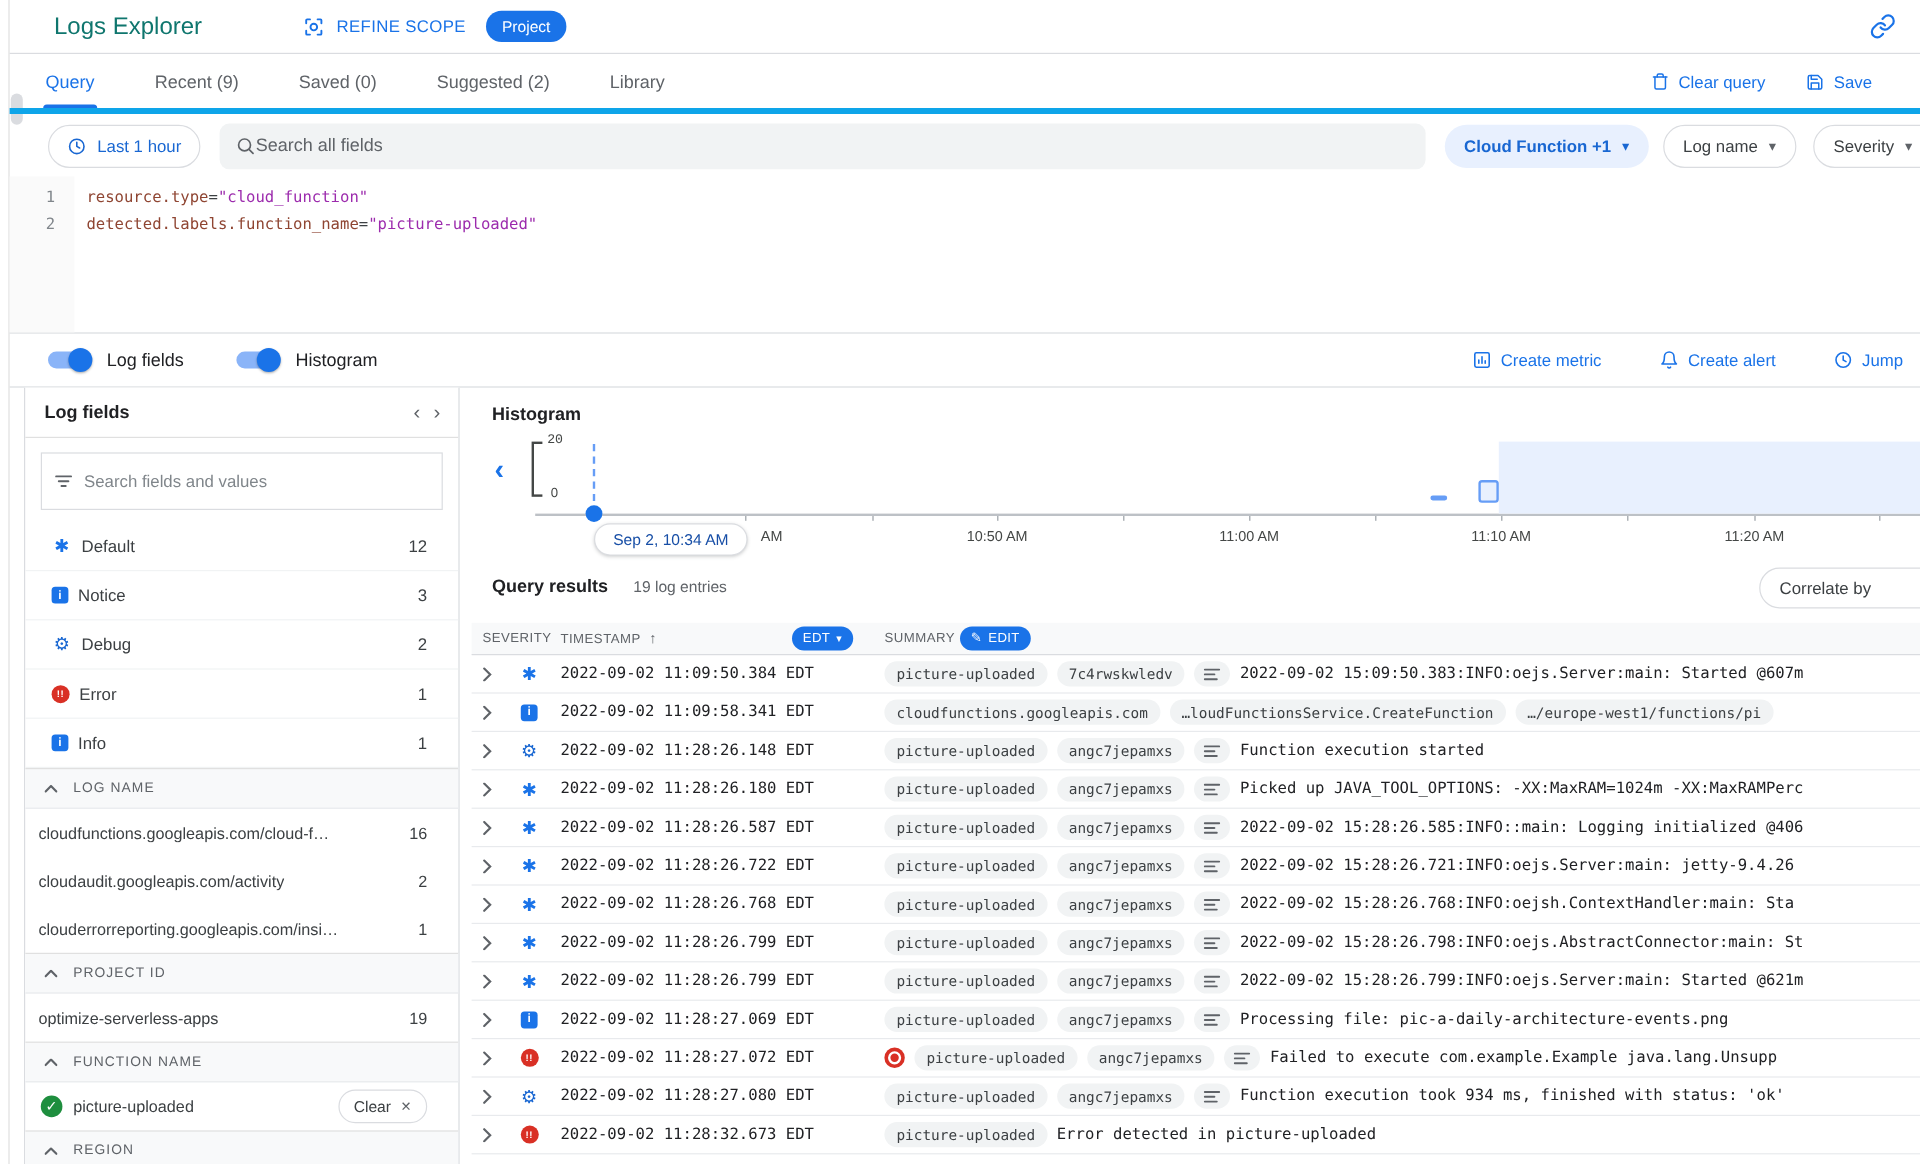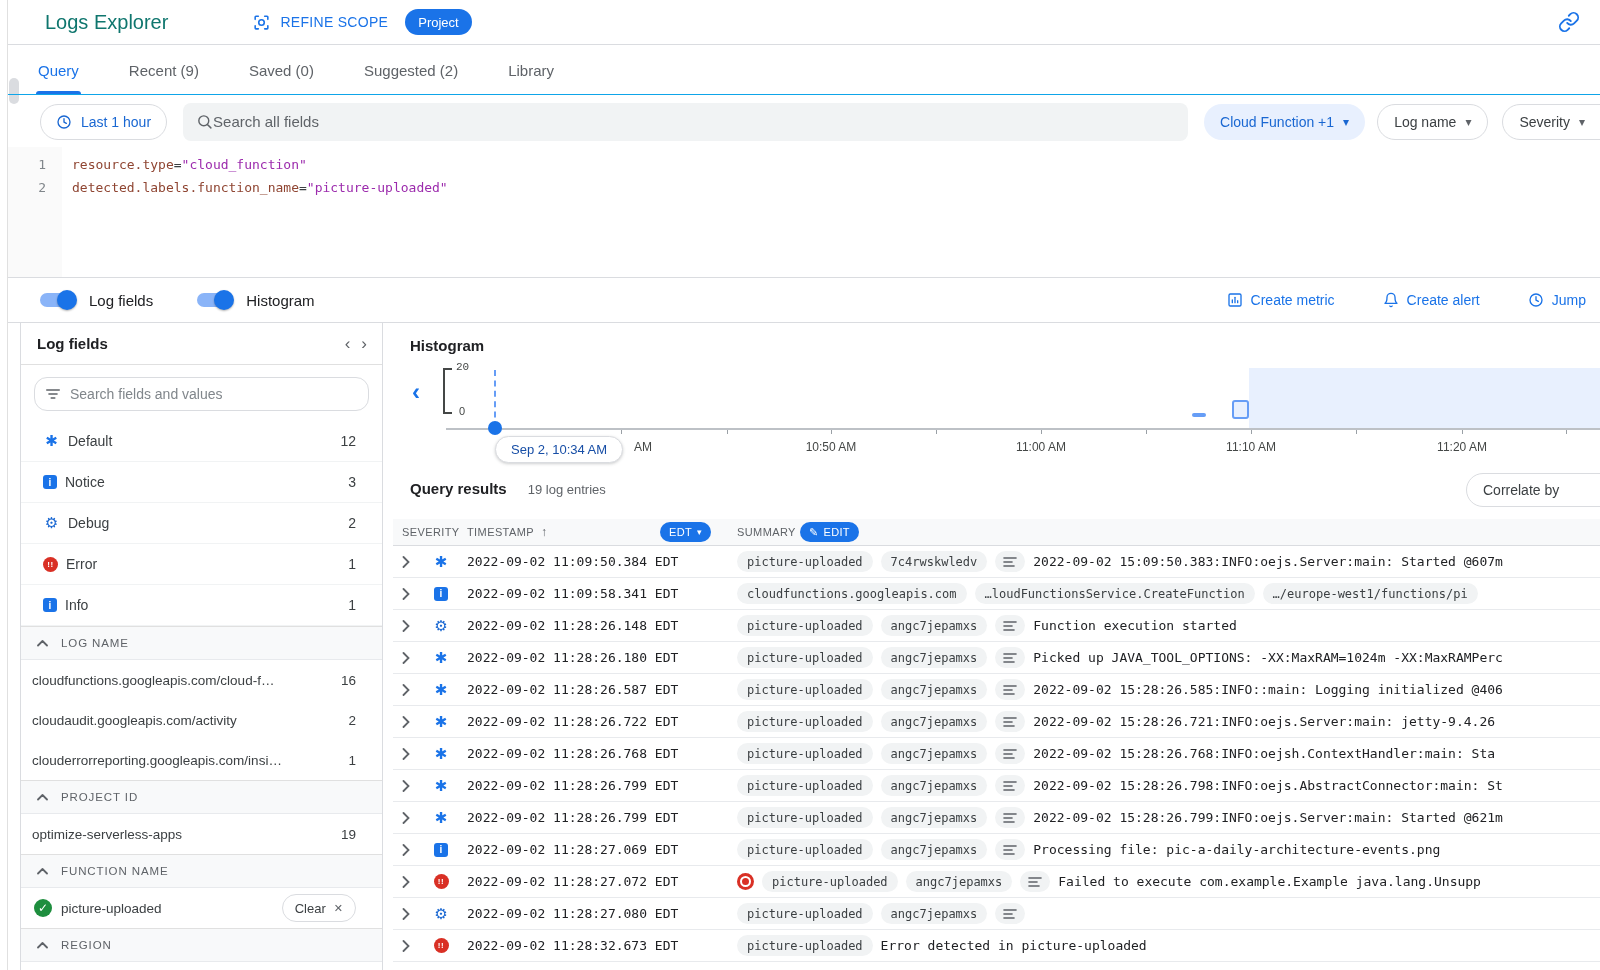--- a/index.html
+++ b/index.html
@@ -21,21 +21,21 @@
   .app-title { font-size: 20px; color: #0f766e; margin-right: 84px; white-space: nowrap; }
   .refine { display: flex; align-items: center; gap: 9px; color: #1a73e8; font-size: 14px;
     font-weight: 500; letter-spacing: .3px; cursor: pointer; }
   .proj-badge { margin-left: 17px; background: #1a73e8; color: #fff; font-size: 13px; font-weight: 500;
     height: 26px; border-radius: 13px; display: flex; align-items: center; padding: 0 13px; cursor: pointer; }
   .header-spacer { flex: 1; }
   .link-btn { display: flex; margin-right: 20px; cursor: pointer; }
 
   
   .tabbar { position: absolute; left: 8px; right: 0; top: 46px; height: 49px;
-    display: flex; align-items: stretch; padding-left: 28px; border-bottom: 1px solid #0ea5e9; }
+    display: flex; align-items: stretch; padding-left: 28px; border-bottom: 5px solid #0ea5e9; }
   .tabs { display: flex; gap: 46px; }
   .tab { display: flex; align-items: center; font-size: 15px; color: #5f6368; cursor: pointer;
     position: relative; padding: 0 2px; white-space: nowrap; }
   .tab.active { color: #1a73e8; font-weight: 500; }
   .tab.active::after { content: ""; position: absolute; left: 0; right: 0; bottom: 0; height: 3px;
     background: #1a73e8; border-radius: 3px 3px 0 0; }
   .tab-actions { margin-left: auto; display: flex; align-items: center; gap: 34px; padding-right: 40px; }
   .action-btn { display: flex; align-items: center; gap: 8px; color: #1a73e8; font-size: 14px;
     font-weight: 500; cursor: pointer; white-space: nowrap; }
 
@@ -47,21 +47,21 @@
     align-items: center; gap: 9px; padding: 0 15px; color: #1967d2; font-size: 14px; font-weight: 500;
     margin-right: 16px; cursor: pointer; }
   .search-box { width: 1005px; height: 38px; background: #f1f3f4; border-radius: 8px;
     display: flex; align-items: center; padding: 0 13px; margin-right: 16px; }
   .search-box input { flex: 1; border: 0; background: transparent; outline: none; font-size: 15px;
     color: #202124; font-family: inherit; }
   .search-box input::placeholder { color: #5f6368; }
   .filter-chip { height: 36px; border-radius: 18px; display: flex; align-items: center; gap: 9px;
     padding: 0 16px; font-size: 14px; white-space: nowrap; cursor: pointer; }
   .filter-chip .crt { font-size: 12px; }
-  .filter-chip.active { background: #e8f0fe; color: #1967d2; font-weight: 400; margin-right: 12px; }
+  .filter-chip.active { background: #e8f0fe; color: #1967d2; font-weight: 700; margin-right: 12px; }
   .filter-chip.outline { border: 1px solid #dadce0; color: #3c4043; margin-right: 14px; }
   .filter-chip.outline .crt { color: #5f6368; }
   .filter-chip.clipped { margin-left: 0; min-width: 140px; }
 
   
   .editor { position: absolute; left: 8px; right: 0; top: 147px; height: 131px;
     border-bottom: 1px solid #dadce0; font-size: 13px; }
   .gutter { position: absolute; left: 0; top: 0; bottom: 0; width: 54px; background: #fafafa;
     padding-top: 6px; color: #80868b; text-align: right; }
   .gutter div { height: 23px; line-height: 23px; padding-right: 16px; }
@@ -81,21 +81,21 @@
     border-radius: 50%; background: #1a73e8; box-shadow: 0 1px 2px rgba(0,0,0,.3); }
   .toolbar-actions { margin-left: auto; display: flex; gap: 48px; padding-right: 14px; text-align: center; }
 
   
   .leftpanel { position: absolute; left: 20px; top: 323px; width: 363px; height: 647px;
     border-left: 1px solid #dadce0; border-right: 1px solid #dadce0; overflow: hidden; background: #fff; }
   .lf-head { height: 42px; display: flex; align-items: center; padding: 0 15px 0 16px;
     border-bottom: 1px solid #e0e0e0; }
   .lf-title { font-size: 15px; font-weight: 600; color: #202124; }
   .lf-collapse { margin-left: auto; display: flex; gap: 11px; color: #5f6368; font-size: 17px; cursor: pointer; }
-  .lf-search { margin: 12px 13px 10px; height: 34px; border: 1px solid #dadce0; border-radius: 13px;
+  .lf-search { margin: 12px 13px 10px; height: 48px; border: 1px solid #dadce0; border-radius: 0;
     display: flex; align-items: center; gap: 9px; padding: 0 10px; justify-content: space-between; }
   .lf-search input { flex: 1; border: 0; outline: none; font-size: 14px; color: #202124; font-family: inherit; }
   .lf-search input::placeholder { color: #80868b; }
   .sev-row { height: 41px; display: flex; align-items: center; padding: 0 26px 0 22px;
     font-size: 14px; color: #3c4043; border-bottom: 1px solid #f1f3f4; cursor: pointer; }
   .sev-row .cnt { margin-left: auto; }
   .sevic { width: 17px; height: 17px; display: flex; align-items: center; justify-content: center;
     margin-right: 8px; flex-shrink: 0; font-family: "Liberation Sans", sans-serif; }
   .sev-default { color: #1a73e8; font-size: 15px; }
   .sev-debug { color: #1967d2; font-size: 15px; }
@@ -218,20 +218,41 @@
   </header>
 
   <nav class="tabbar">
     <div class="tabs" id="tabs">
         <div class="tab active">Query</div>
         <div class="tab">Recent (9)</div>
         <div class="tab">Saved (0)</div>
         <div class="tab">Suggested (2)</div>
         <div class="tab">Library</div>
       </div>
+    <div class="tab-actions">
+      <div class="action-btn">
+        <span>
+          <svg width="15" height="16" viewBox="0 0 24 24" fill="none" stroke="#1a73e8" stroke-width="2" stroke-linecap="round" stroke-linejoin="round">
+            <polyline points="3 6 5 6 21 6"></polyline>
+              <path d="M19 6v14a2 2 0 0 1-2 2H7a2 2 0 0 1-2-2V6m3 0V4a2 2 0 0 1 2-2h4a2 2 0 0 1 2 2v2"></path>
+          </svg>
+        </span>
+        <span>Clear query</span>
+      </div>
+      <div class="action-btn">
+        <span>
+          <svg width="15" height="15" viewBox="0 0 24 24" fill="none" stroke="#1a73e8" stroke-width="2" stroke-linecap="round" stroke-linejoin="round">
+            <path d="M19 21H5a2 2 0 0 1-2-2V5a2 2 0 0 1 2-2h11l5 5v11a2 2 0 0 1-2 2z"></path>
+              <polyline points="17 21 17 13 7 13 7 21"></polyline>
+              <polyline points="7 3 7 8 15 8"></polyline>
+          </svg>
+        </span>
+        <span>Save</span>
+      </div>
+    </div>
   </nav>
 
   <div class="querybar">
     <div class="time-pill">
       <span>
         <svg width="16" height="16" viewBox="0 0 24 24" fill="none" stroke="#1967d2" stroke-width="2" stroke-linecap="round">
           <circle cx="12" cy="12" r="9"></circle>
             <polyline points="12 7 12 12 15.5 14"></polyline>
         </svg>
       </span>
@@ -744,20 +765,21 @@
               <span class="chip">picture-uploaded</span>
               <span class="chip">angc7jepamxs</span>
               <span class="chip iconchip">
                 <svg width="14" height="12" viewBox="0 0 14 12" stroke="#5f6368" stroke-width="1.6" stroke-linecap="round">
                   <line x1="1" y1="2" x2="13" y2="2"></line>
                   <line x1="1" y1="6" x2="9" y2="6"></line>
                   <line x1="1" y1="10" x2="11" y2="10"></line>
                 </svg>
               </span>
             </span>
+            <span class="rmsg">Function execution took 934 ms, finished with status: 'ok'</span>
           </div>
           <div class="lrow">
             <span class="rchev">
               <svg width="8" height="12" viewBox="0 0 8 12" fill="none" stroke="#5f6368" stroke-width="1.8" stroke-linecap="round">
                 <path d="M1.5 1l5 5-5 5"></path>
               </svg>
             </span>
             <span class="rsev">
               <span class="sevic sev-error">!!</span>
             </span>

